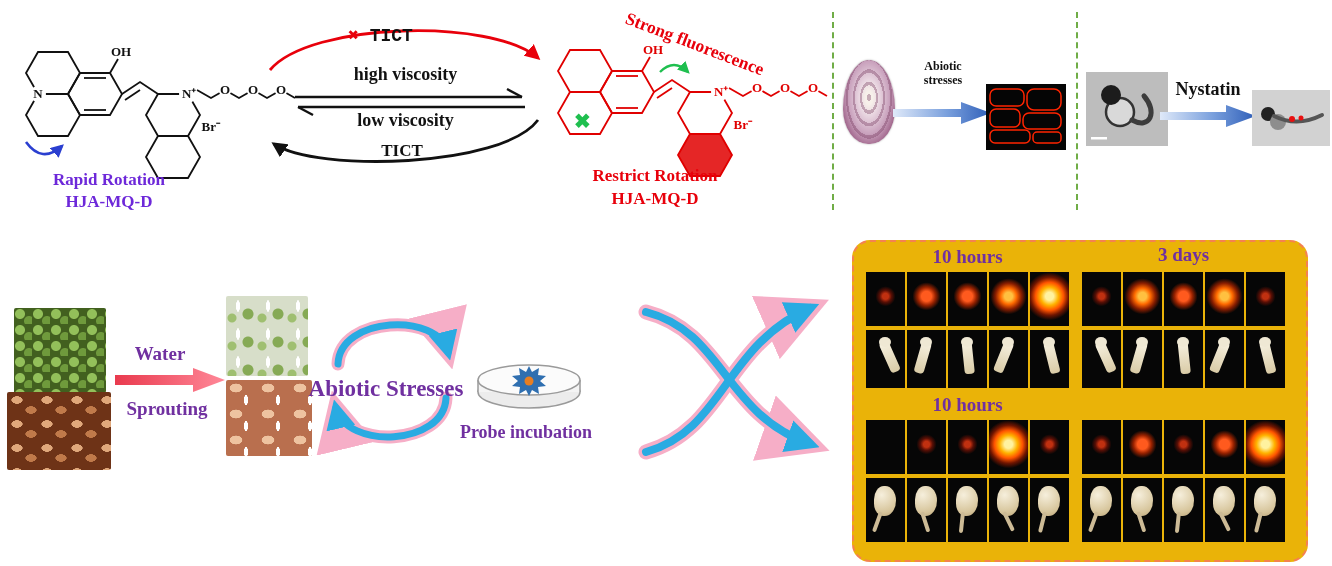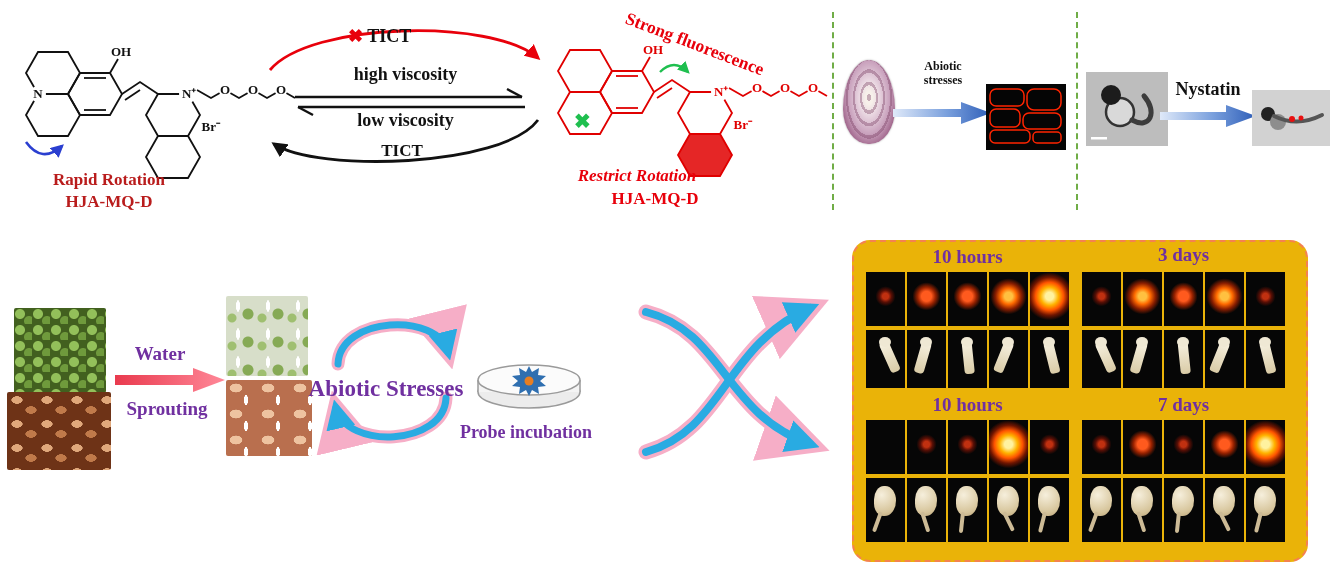--- a/index.html
+++ b/index.html
@@ -2,21 +2,21 @@
 <html><head>
 <meta charset="utf-8">
 <style>
   html,body{margin:0;padding:0;background:#fff;}
   .canvas{position:relative;width:1332px;height:566px;background:#ffffff;overflow:hidden;
           font-family:"Liberation Sans",sans-serif;}
   svg{position:absolute;overflow:visible;}
   .t{position:absolute;font-family:"Liberation Serif",serif;font-weight:bold;line-height:1.15;}
   .ctr{text-align:center;}
   .purple{color:#7030a0;}
-  .peri{color:#b91c1c;}
+  .peri{color:#6d28d9;}
   .redtxt{color:#e8000b;}
   .blk{color:#111;}
   .vdash{position:absolute;width:0;border-left:2px dashed #70ad47;}
   
   .photo{position:absolute;border-radius:2px;}
   .mung-raw{background:
     radial-gradient(circle at 6px 6px,#93c05a 0 4.5px,rgba(0,0,0,0) 5.5px),
     radial-gradient(circle at 15px 13px,#6f9a3c 0 4.5px,rgba(0,0,0,0) 5.5px),
     #42601f;background-size:18px 16px;}
   .peanut-raw{background:
@@ -122,21 +122,21 @@
     </defs>
     <path d="M 30 58 C 70 10, 252 6, 298 46" stroke="#e8000b" stroke-width="2.8" fill="none" marker-end="url(#mred)"></path>
     <path d="M 298 108 C 262 156, 76 160, 34 132" stroke="#111" stroke-width="2.8" fill="none" marker-end="url(#mblk)"></path>
     <g stroke="#111" stroke-width="2.4" fill="none">
       <line x1="55" y1="85" x2="282" y2="85"></line>
       <line x1="282" y1="85" x2="267" y2="77"></line>
       <line x1="58" y1="95" x2="285" y2="95"></line>
       <line x1="58" y1="95" x2="73" y2="103"></line>
     </g>
   </svg>
-  <div class="t" style="left:348px;top:26px;font-size:18px;">
+  <div class="t" style="left:348px;top:26px;font-size:18px;font-family:Liberation Mono, monospace;">
     <span class="redtxt">✖</span>
     <span class="blk">TICT</span>
   </div>
   <div class="t blk ctr" style="left:298px;top:110px;width:215px;font-size:18px;">low viscosity</div>
   <div class="t blk ctr" style="left:298px;top:64px;width:215px;font-size:18px;">high viscosity</div>
   <div class="t blk ctr" style="left:322px;top:141px;width:160px;font-size:17px;">TICT</div>
 
   <svg style="left:540px;top:22px;" width="300" height="175" viewBox="0 0 300 175">
     <defs>
       <marker id="mgrn" viewBox="0 0 10 10" refX="8" refY="5" markerWidth="5" markerHeight="5" orient="auto-start-reverse">
@@ -165,21 +165,21 @@
       <text x="181" y="74">N⁺</text>
       <text x="203" y="107">Br⁻</text>
       <text x="217" y="70">O</text>
       <text x="245" y="70">O</text>
       <text x="273" y="70">O</text>
     </g>
     <path d="M 120 50 Q 134 36 148 50" stroke="#1fbf4f" stroke-width="2.4" fill="none" marker-end="url(#mgrn)"></path>
   </svg>
   <div class="t" style="left:574px;top:110px;font-size:20px;color:#1fbf4f;">✖</div>
   <div class="t redtxt" style="left:630px;top:8px;width:190px;font-size:17.5px;transform:rotate(21deg);transform-origin:left top;">Strong fluorescence</div>
-  <div class="t redtxt ctr" style="left:552px;top:166px;width:170px;font-size:17px;font-style:italic;">Restrict Rotation</div>
+  <div class="t redtxt ctr" style="left:570px;top:166px;width:170px;font-size:17px;">Restrict Rotation</div>
   <div class="t redtxt ctr" style="left:570px;top:189px;width:170px;font-size:17px;">HJA-MQ-D</div>
 
   <div class="vdash" style="left:832px;top:12px;height:198px;"></div>
   <div class="vdash" style="left:1076px;top:12px;height:198px;"></div>
 
   <div class="onion" style="left:843px;top:60px;width:52px;height:84px;"></div>
   <div class="t blk ctr" style="left:893px;top:60px;width:100px;font-size:12px;">
     <div>Abiotic</div>
     <div>stresses</div>
   </div>
@@ -324,21 +324,20 @@
       <div class="cell-group">
         <div class="cell r58 sm"></div>
         <div class="cell r58 sm"></div>
         <div class="cell r58 sm"></div>
         <div class="cell r58 sm"></div>
         <div class="cell r58 sm"></div>
       </div>
     </div>
 
     <div class="hdr" style="left:12px;top:152px;">10 hours</div>
-    <div class="hdr" style="left:228px;top:152px;">7 days</div>
 
     <div class="grid-row" style="top:178px;">
       <div class="cell-group">
         <div class="cell r54"></div>
         <div class="cell r54 f1"></div>
         <div class="cell r54 f1"></div>
         <div class="cell r54 f4"></div>
         <div class="cell r54 f1"></div>
       </div>
       <div class="cell-group">

